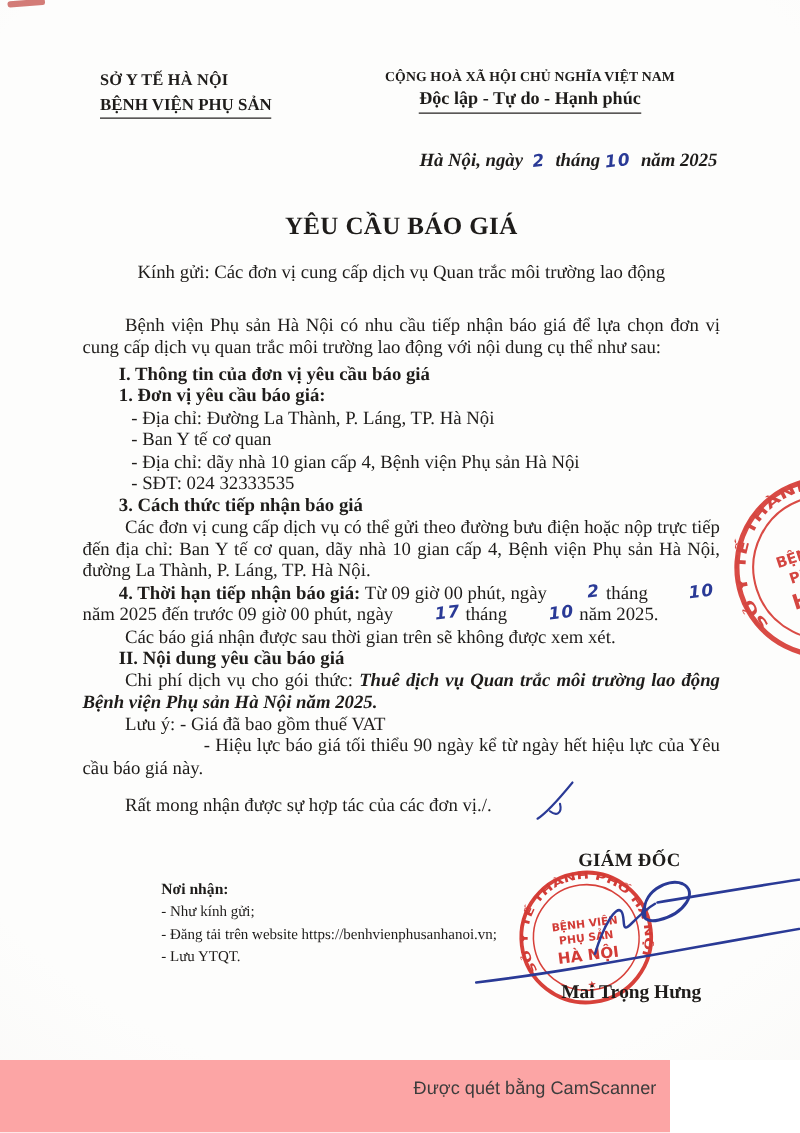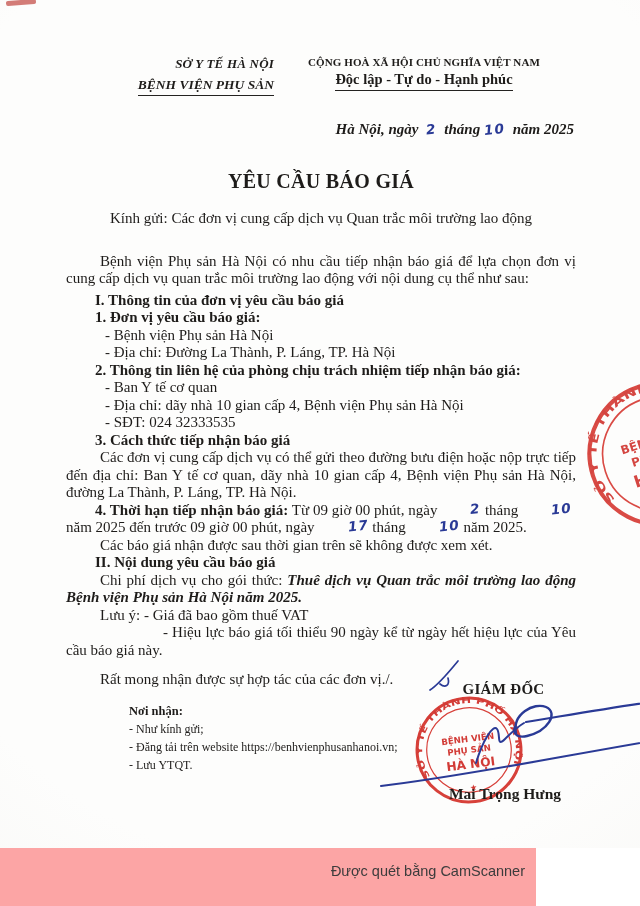--- a/index.html
+++ b/index.html
@@ -7,21 +7,21 @@
   body { background:#ffffff; font-family:"Liberation Serif", serif; color:#1e1c1a; }
 
   .scan { position:relative; width:640px; height:848px; overflow:hidden;
           background: radial-gradient(ellipse 130% 105% at 50% 45%, #fdfdfc 55%, #f3f2ef 100%); }
 
   .red-smudge { position:absolute; left:6px; top:0; width:30px; height:5px;
                 background:#c0453e; border-radius:2px; transform:rotate(-4deg); opacity:.7; }
 
   
   .header { position:absolute; top:56px; left:0; width:640px; height:54px; }
-  .org { position:absolute; left:62px; width:212px; text-align:right; font-weight:bold;font-style:italic; }
+  .org { position:absolute; left:80px; width:212px; text-align:left; font-weight:bold; }
   .org-1 { font-size:13px; letter-spacing:.2px; }
   .org-2 { margin-top:3px; }
   .org-2 span { display:inline-block; font-size:13.5px; padding-bottom:2px; border-bottom:1.5px solid #242220; }
   .national { position:absolute; left:263px; width:322px; text-align:center; font-weight:bold; }
   .nat-1 { font-size:11px; letter-spacing:.1px; }
   .nat-2 { margin-top:2px; }
   .nat-2 span { display:inline-block; font-size:14.5px; padding-bottom:2px; border-bottom:1.5px solid #242220; }
 
   .dateline { position:absolute; top:121px; left:0; width:574px; text-align:right;
               font-style:italic; font-weight:bold; font-size:15px; }
@@ -100,23 +100,21 @@
   </div>
 
   <div class="doc">
     <div class="title">YÊU CẦU BÁO GIÁ</div>
     <div class="salutation">Kính gửi: Các đơn vị cung cấp dịch vụ Quan trắc môi trường lao động</div>
     <p class="intro">Bệnh viện Phụ sản Hà Nội có nhu cầu tiếp nhận báo giá để lựa chọn đơn vị cung cấp dịch vụ quan trắc môi trường lao động với nội dung cụ thể như sau:</p>
 
     <div class="stream">
       <p class="h">I. Thông tin của đơn vị yêu cầu báo giá</p>
       <p class="h">1. Đơn vị yêu cầu báo giá:</p>
-      <p class="li">- Bệnh viện Phụ sản Hà Nội</p>
       <p class="li">- Địa chỉ: Đường La Thành, P. Láng, TP. Hà Nội</p>
-      <p class="h">2. Thông tin liên hệ của phòng chịu trách nhiệm tiếp nhận báo giá:</p>
       <p class="li">- Ban Y tế cơ quan</p>
       <p class="li">- Địa chỉ: dãy nhà 10 gian cấp 4, Bệnh viện Phụ sản Hà Nội</p>
       <p class="li">- SĐT: 024 32333535</p>
       <p class="h">3. Cách thức tiếp nhận báo giá</p>
       <p class="just">Các đơn vị cung cấp dịch vụ có thể gửi theo đường bưu điện hoặc nộp trực tiếp đến địa chỉ: Ban Y tế cơ quan, dãy nhà 10 gian cấp 4, Bệnh viện Phụ sản Hà Nội, đường La Thành, P. Láng, TP. Hà Nội.</p>
       <p class="p4">
         <span class="bh">4. Thời hạn tiếp nhận báo giá:</span>
         <span>Từ 09 giờ 00 phút, ngày</span><span class="hw">2</span><span>tháng</span><span class="hw">10</span><span>năm 2025 đến trước 09 giờ 00 phút, ngày</span><span class="hw">17</span><span>tháng</span><span class="hw">10</span><span>năm 2025.</span>
       </p>
       <p class="just">Các báo giá nhận được sau thời gian trên sẽ không được xem xét.</p>

